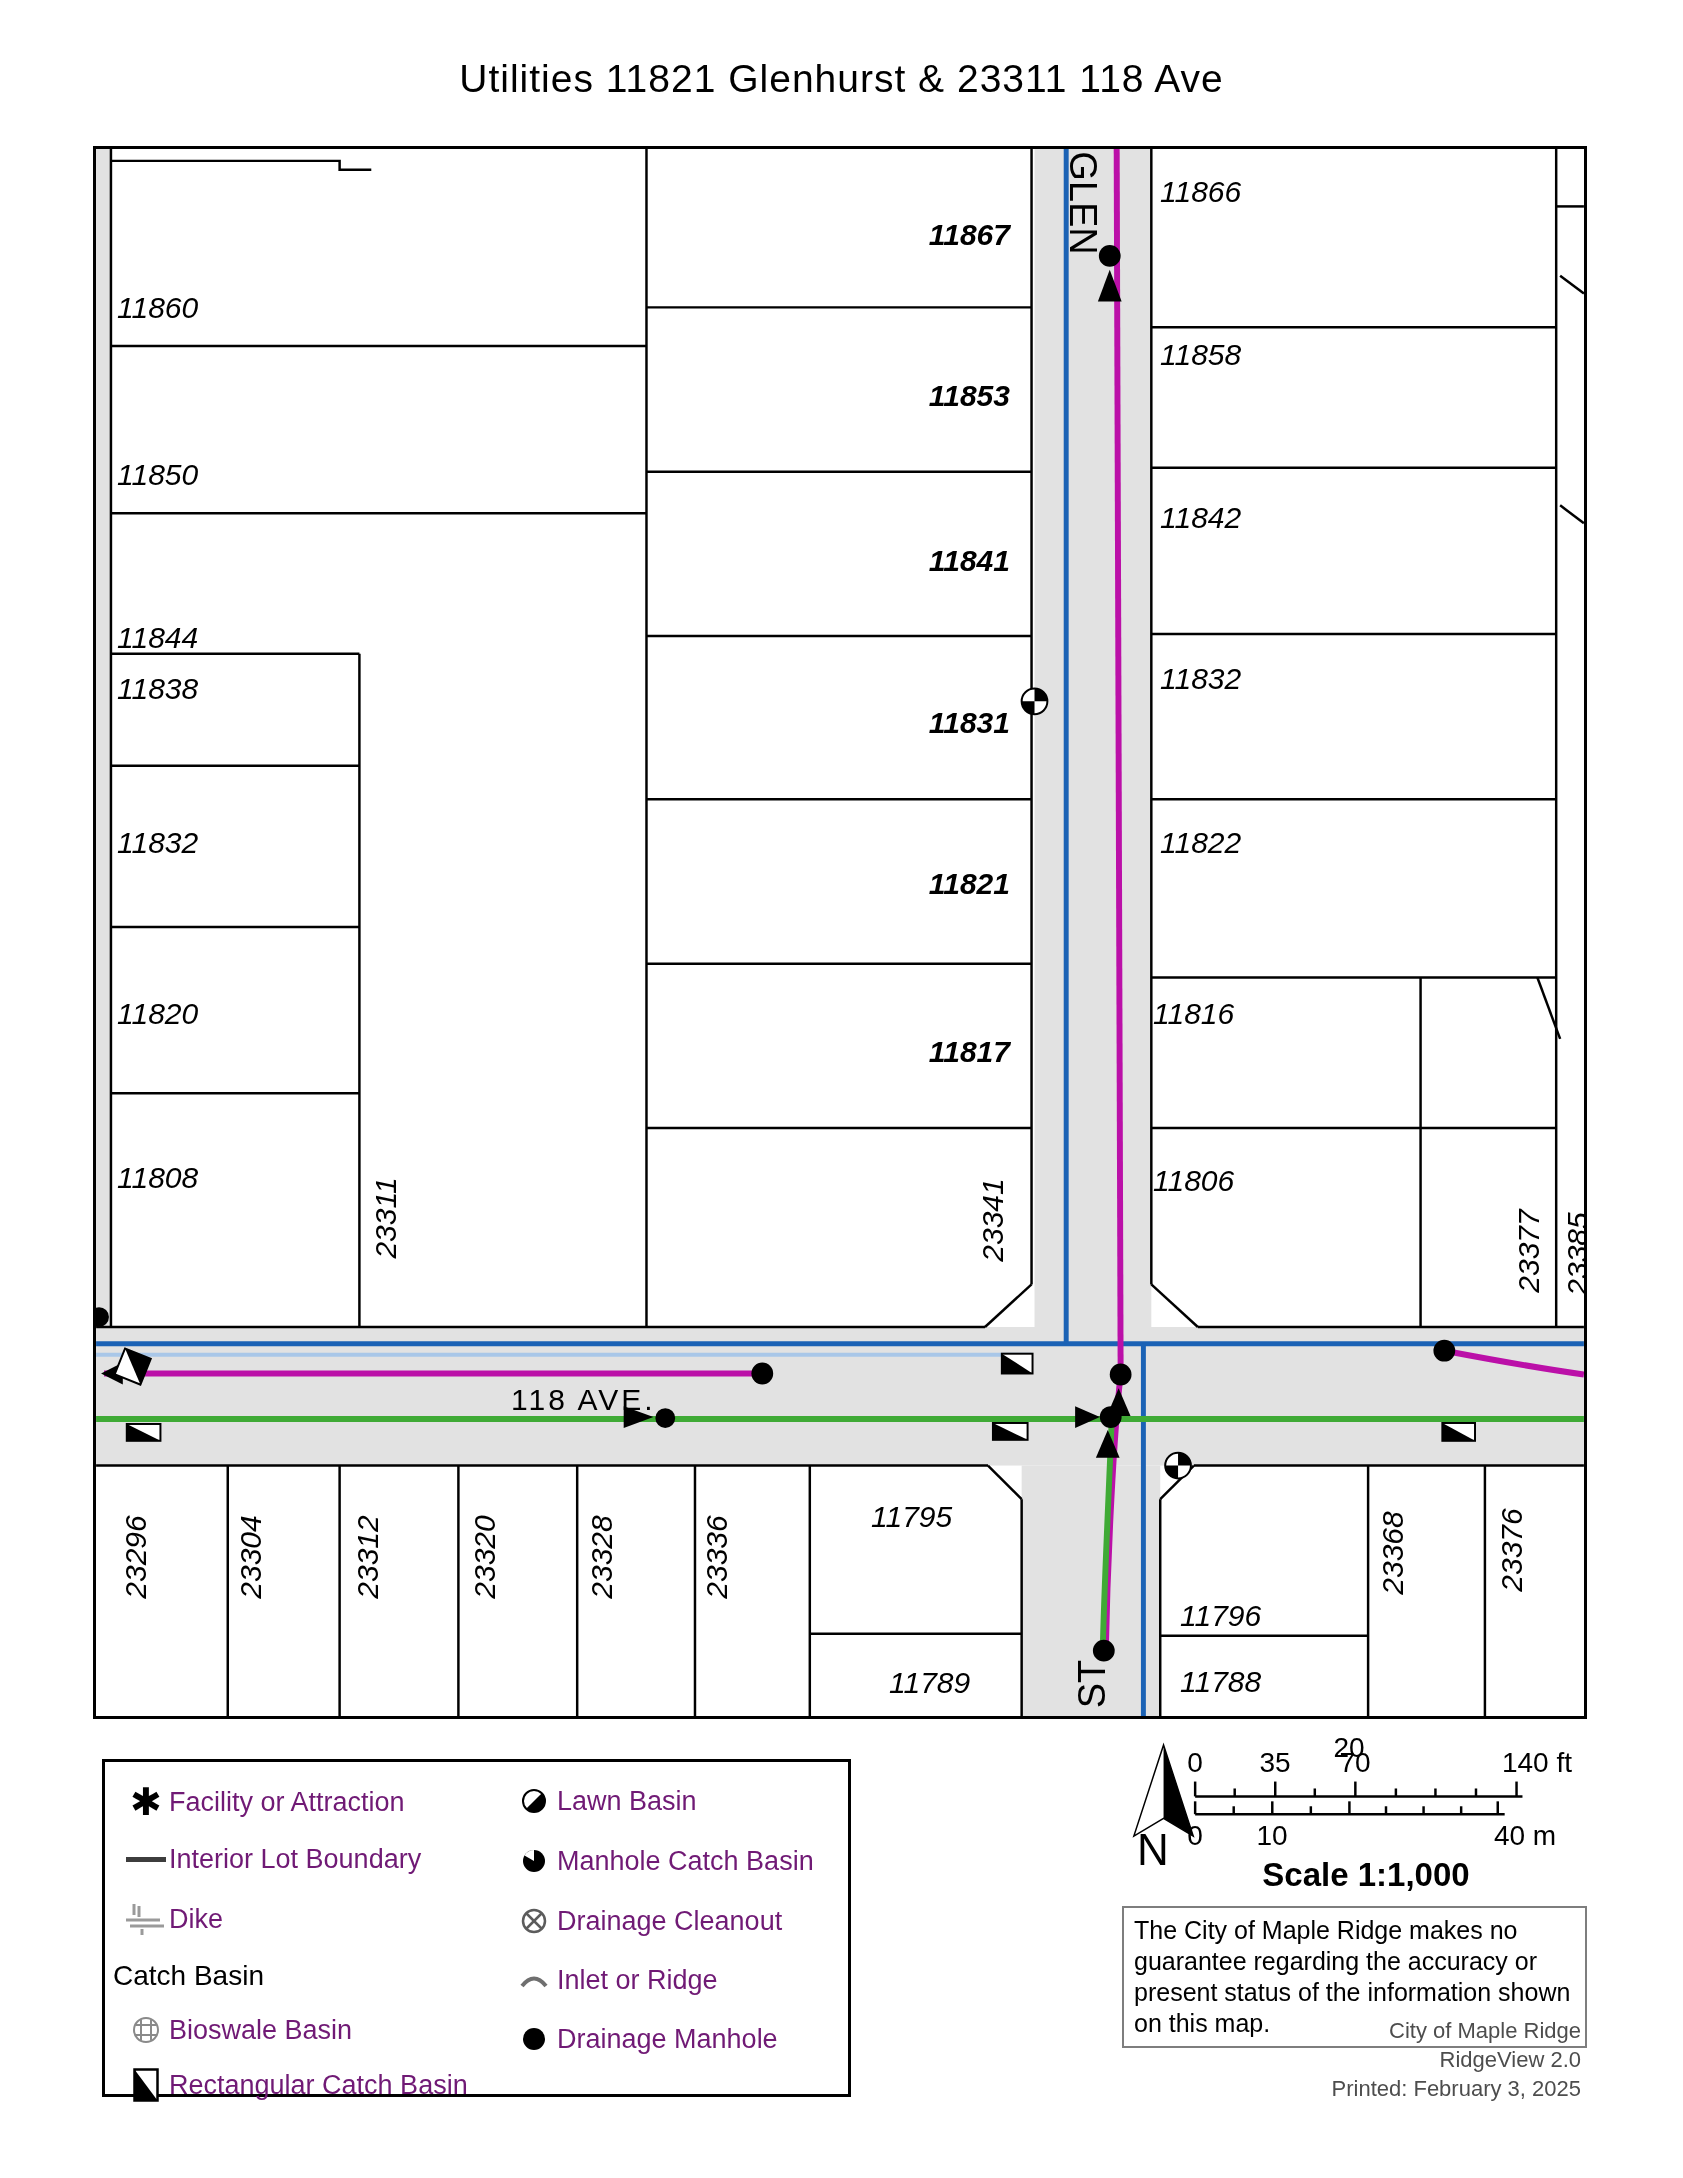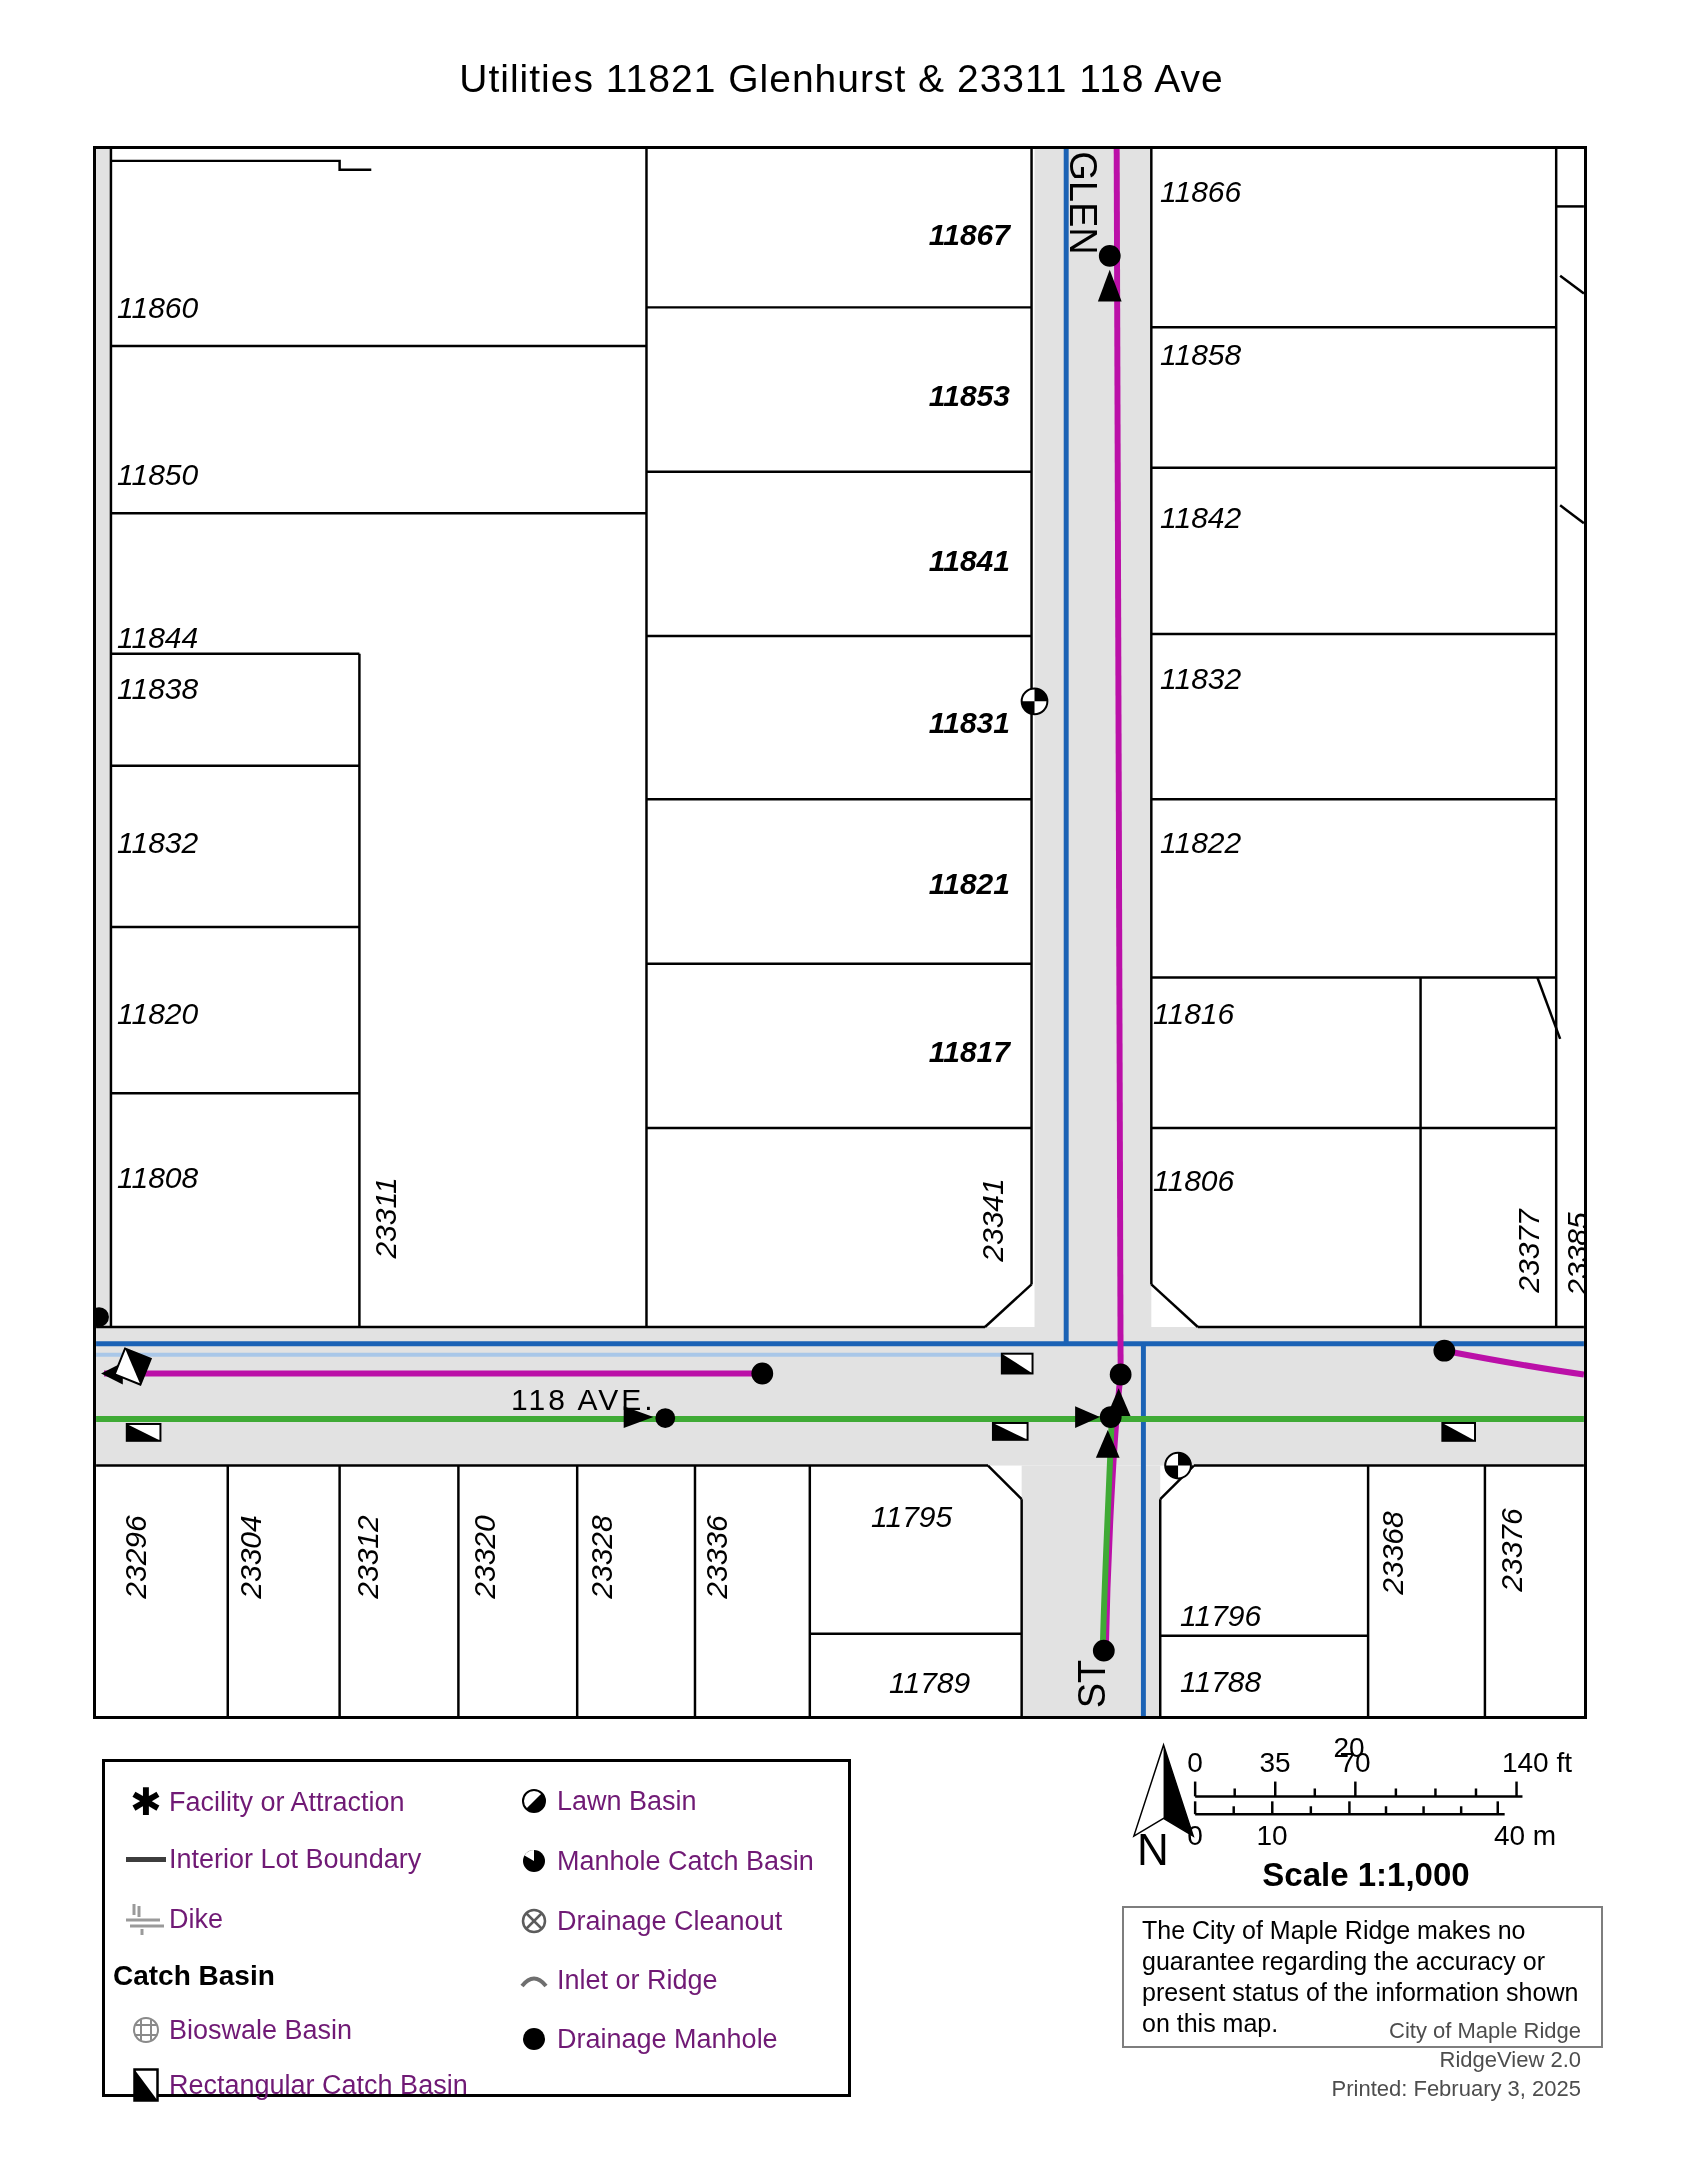--- a/index.html
+++ b/index.html
@@ -15,29 +15,29 @@
   .vlabel{position:absolute;font:italic 30px "Liberation Sans",sans-serif;color:#000;white-space:nowrap;
           transform:translate(-50%,-50%) rotate(-90deg);}
   .slabel{position:absolute;font:30px "Liberation Sans",sans-serif;letter-spacing:3px;color:#000;white-space:nowrap;}
   .svert{position:absolute;font:38px "Liberation Sans",sans-serif;color:#000;white-space:nowrap;
          transform:translate(-50%,-50%) rotate(-90deg);}
   .svert.cw{transform:translate(-50%,-50%) rotate(90deg);}
   #legend{position:absolute;left:102px;top:1759px;width:743px;height:332px;border:3px solid #000;background:#fff;}
   .lrow{position:absolute;height:40px;display:flex;align-items:center;}
   .licon{width:46px;display:flex;justify-content:center;align-items:center;flex:none;}
   .ltext{font-size:27px;color:#701a75;}
-  .lhead{font-size:28px;font-weight:bold;color:#000;}
+  .lhead{font-size:28px;font-weight:normal;color:#000;}
   #northarrow{position:absolute;left:1119px;top:1740px;}
   #nletter{position:absolute;left:1137px;top:1825px;font-size:44px;color:#000;}
   #scalebar{position:absolute;left:1188px;top:1742px;}
   .tick-label{position:absolute;font-size:28px;color:#000;transform:translateX(-50%);white-space:nowrap;}
   #scaletext{position:absolute;left:1188px;top:1856px;width:356px;text-align:center;
              font-size:33px;font-weight:bold;color:#000;}
   #disclaimer{position:absolute;left:1122px;top:1906px;width:441px;border:2px solid #7e7e7e;
-              padding:7px 18px;font-size:25px;line-height:31px;color:#000;background:#fff;}
+              padding:7px 10px;font-size:25px;line-height:31px;color:#000;background:#fff;}
   #credits{position:absolute;left:1089px;top:2016px;width:492px;text-align:right;
            font-size:22px;line-height:29px;color:#4d4d4d;}
 </style>
 </head>
 <body>
 
 <div id="title">Utilities 11821 Glenhurst &amp; 23311 118 Ave</div>
 
 <div id="map">
   <svg width="1488" height="1567" viewBox="0 0 1503 1583">

